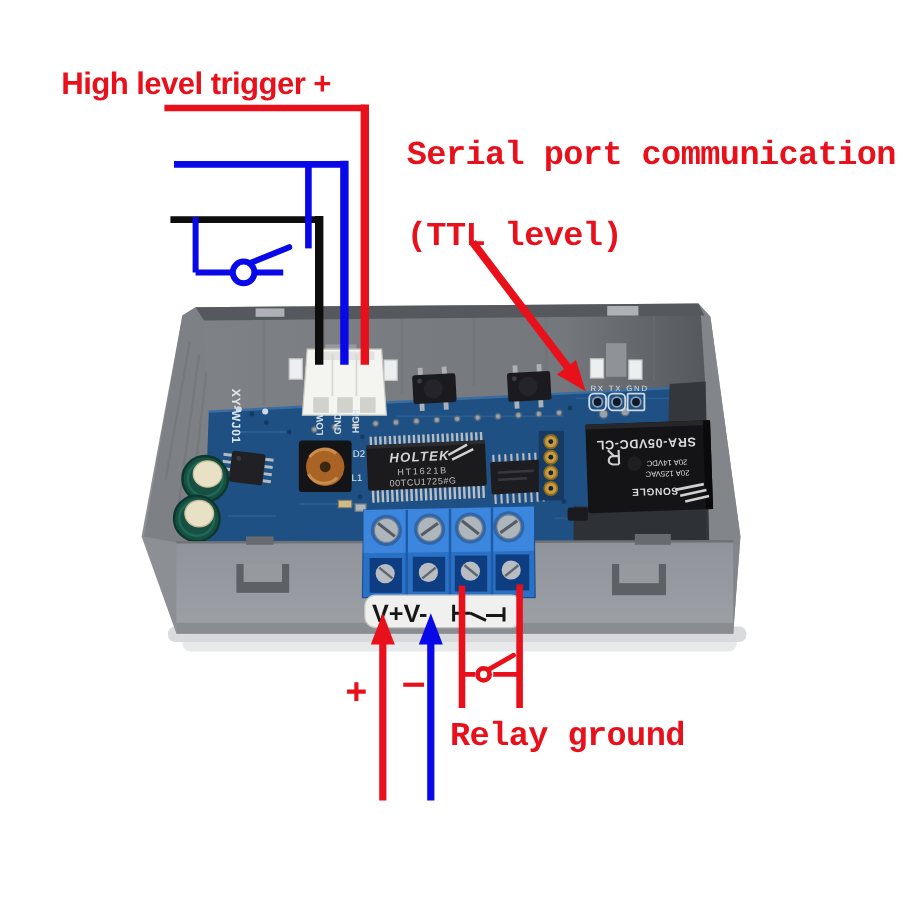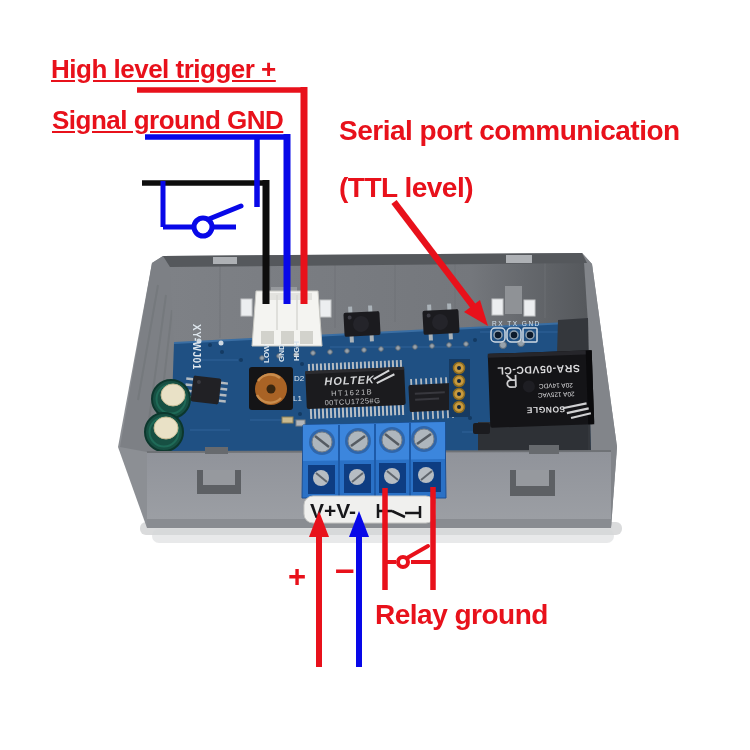--- a/index.html
+++ b/index.html
@@ -1,23 +1,23 @@
 <!DOCTYPE html>
 <html><head>
 <meta charset="utf-8">
 <style>
   html,body{margin:0;padding:0;background:#ffffff;}
   .stage{position:relative;width:750px;height:750px;background:#ffffff;overflow:hidden;
          font-family:"Liberation Sans",sans-serif;}
   .stage svg{position:absolute;left:0;top:0;}
   .lbl{position:absolute;color:#e8111b;font-weight:600;white-space:nowrap;
        letter-spacing:-0.5px;line-height:1.1;}
-  .lbl.sz26{font-size:26px;text-decoration:underline;}
+  .lbl.sz26{font-size:26px;}
   .lbl.sz27{font-size:27px;}
-  .lbl.sz28{font-size:28px;}
+  .lbl.sz28{font-size:28px;font-family:Liberation Mono, monospace;}
   .sign{position:absolute;color:#e8111b;font-weight:bold;white-space:nowrap;}
 </style>
 </head>
 <body>
 
 <div class="stage">
 
 <svg width="750" height="750" viewBox="0 0 750 750">
   <defs>
     <linearGradient id="bw" x1="0" y1="0" x2="1" y2="0">
@@ -316,20 +316,19 @@
       <g stroke-width="4">
         <path d="M385,562 H396 M411,562 H433"></path>
         <circle cx="403" cy="562" r="5" fill="#ffffff"></circle>
         <path d="M407,558 L428,546" stroke-linecap="round"></path>
       </g>
     </g>
   </g>
 </svg>
 
 <div class="lbl sz26" style="left:51px;top:55px">High level trigger +</div>
-<div class="lbl sz26" style="left:52px;top:106px">Signal ground GND</div>
 <div class="lbl sz28" style="left:339px;top:116px">Serial port communication</div>
-<div class="lbl sz28" style="left:339px;top:173px">(TTL level)</div>
+<div class="lbl sz28" style="left:339px;top:183px">(TTL level)</div>
 <div class="lbl sz28" style="left:375px;top:600px">Relay ground</div>
 <div class="sign" style="left:288px;top:559px;font-size:31px">+</div>
 <div class="sign" style="left:335px;top:549px;font-size:35px">–</div>
 
 </div>
 
 </body></html>

